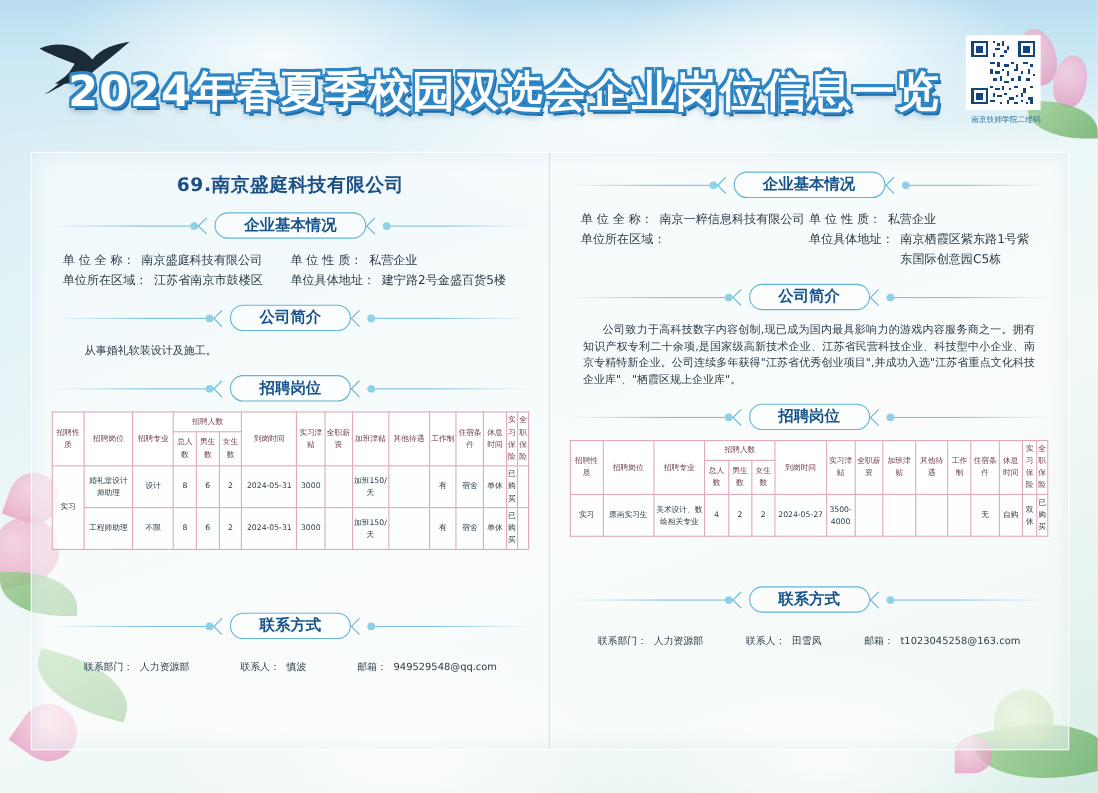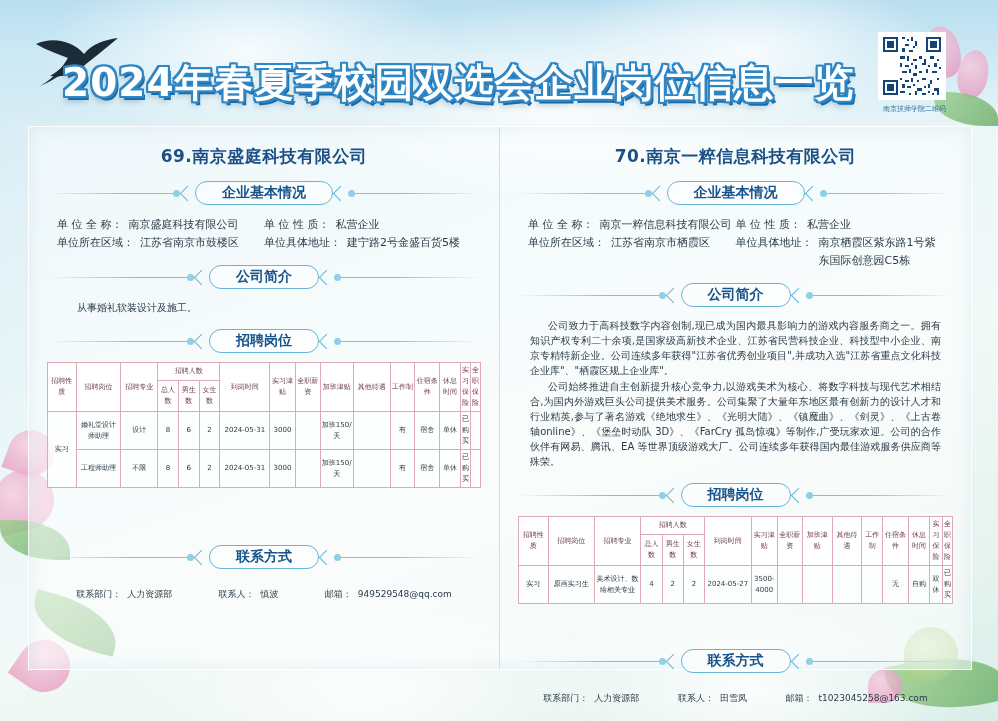--- a/index.html
+++ b/index.html
@@ -80,21 +80,21 @@
     margin-top: 4px;
     font-size: 7px;
     color: #2a6fa0;
     font-family: "DejaVu Sans", sans-serif;
     white-space: nowrap;
   }
 
   
   .sheet {
     position: absolute;
-    left: 28px; top: 126px;
+    left: 28px; top: 138px;
     width: 942px; height: 542px;
     background: rgba(255,255,255,0.55);
     border: 1px solid rgba(255,255,255,0.8);
     box-shadow: 0 0 18px rgba(130,180,200,.18) inset;
   }
   .cols {
     display: flex;
     height: 100%;
   }
   .col {
@@ -465,21 +465,20 @@
         <div>
           <span class="info-label">联系人：</span><span class="info-value">慎波</span>
         </div>
         <div>
           <span class="info-label">邮箱：</span><span class="info-value">949529548@qq.com</span>
         </div>
       </div>
     </div>
 
     <div class="col col-right">
-      <div class="company-title">70.南京一粹信息科技有限公司</div>
 
       <div class="banner">
         <div class="line"></div>
         <div class="tick"></div>
         <div class="pill">企业基本情况</div>
         <div class="tick"></div>
         <div class="line right"></div>
       </div>
 
       <div class="info-block">
@@ -489,40 +488,38 @@
             <span class="info-value">南京一粹信息科技有限公司</span>
           </div>
           <div class="info-cell">
             <span class="info-label">单 位 性 质：</span>
             <span class="info-value">私营企业</span>
           </div>
         </div>
         <div class="info-row">
           <div class="info-cell">
             <span class="info-label">单位所在区域：</span>
-            <span class="info-value">江苏省南京市栖霞区</span>
           </div>
           <div class="info-cell ic-right">
             <span class="info-label">单位具体地址：</span>
             <span class="info-value">南京栖霞区紫东路1号紫东国际创意园C5栋</span>
           </div>
         </div>
       </div>
 
       <div class="banner">
         <div class="line"></div>
         <div class="tick"></div>
         <div class="pill">公司简介</div>
         <div class="tick"></div>
         <div class="line right"></div>
       </div>
 
       <div class="intro">
         <p>公司致力于高科技数字内容创制,现已成为国内最具影响力的游戏内容服务商之一。拥有知识产权专利二十余项,是国家级高新技术企业、江苏省民营科技企业、科技型中小企业、南京专精特新企业。公司连续多年获得"江苏省优秀创业项目",并成功入选"江苏省重点文化科技企业库"、"栖霞区规上企业库"。</p>
-        <p>公司始终推进自主创新提升核心竞争力,以游戏美术为核心、将数字科技与现代艺术相结合,为国内外游戏巨头公司提供美术服务。公司集聚了大量年东地区最有创新力的设计人才和行业精英,参与了著名游戏《绝地求生》、《光明大陆》、《镇魔曲》、《剑灵》、《上古卷轴online》、《堡垒时动队 3D》、《FarCry 孤岛惊魂》等制作,广受玩家欢迎。公司的合作伙伴有网易、腾讯、EA 等世界顶级游戏大厂。公司连续多年获得国内最佳游戏服务供应商等殊荣。</p>
       </div>
 
       <div class="banner">
         <div class="line"></div>
         <div class="tick"></div>
         <div class="pill">招聘岗位</div>
         <div class="tick"></div>
         <div class="line right"></div>
       </div>
 

